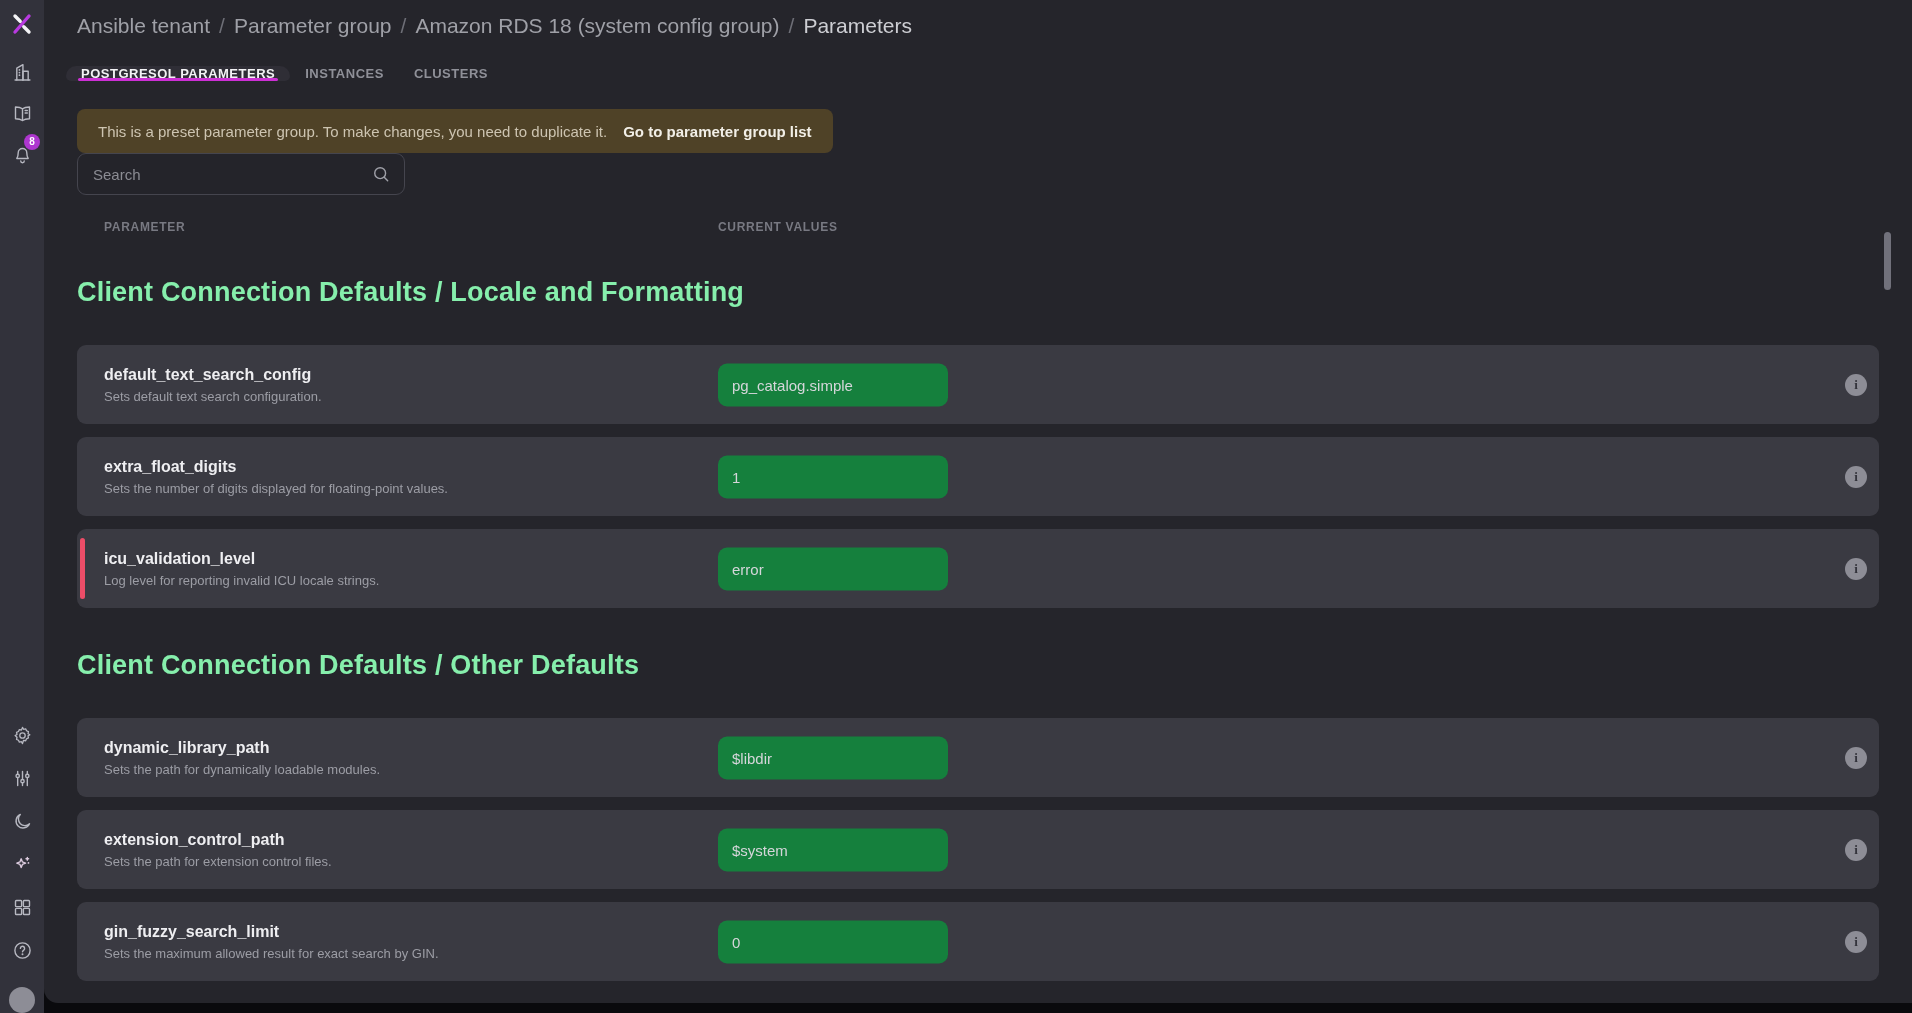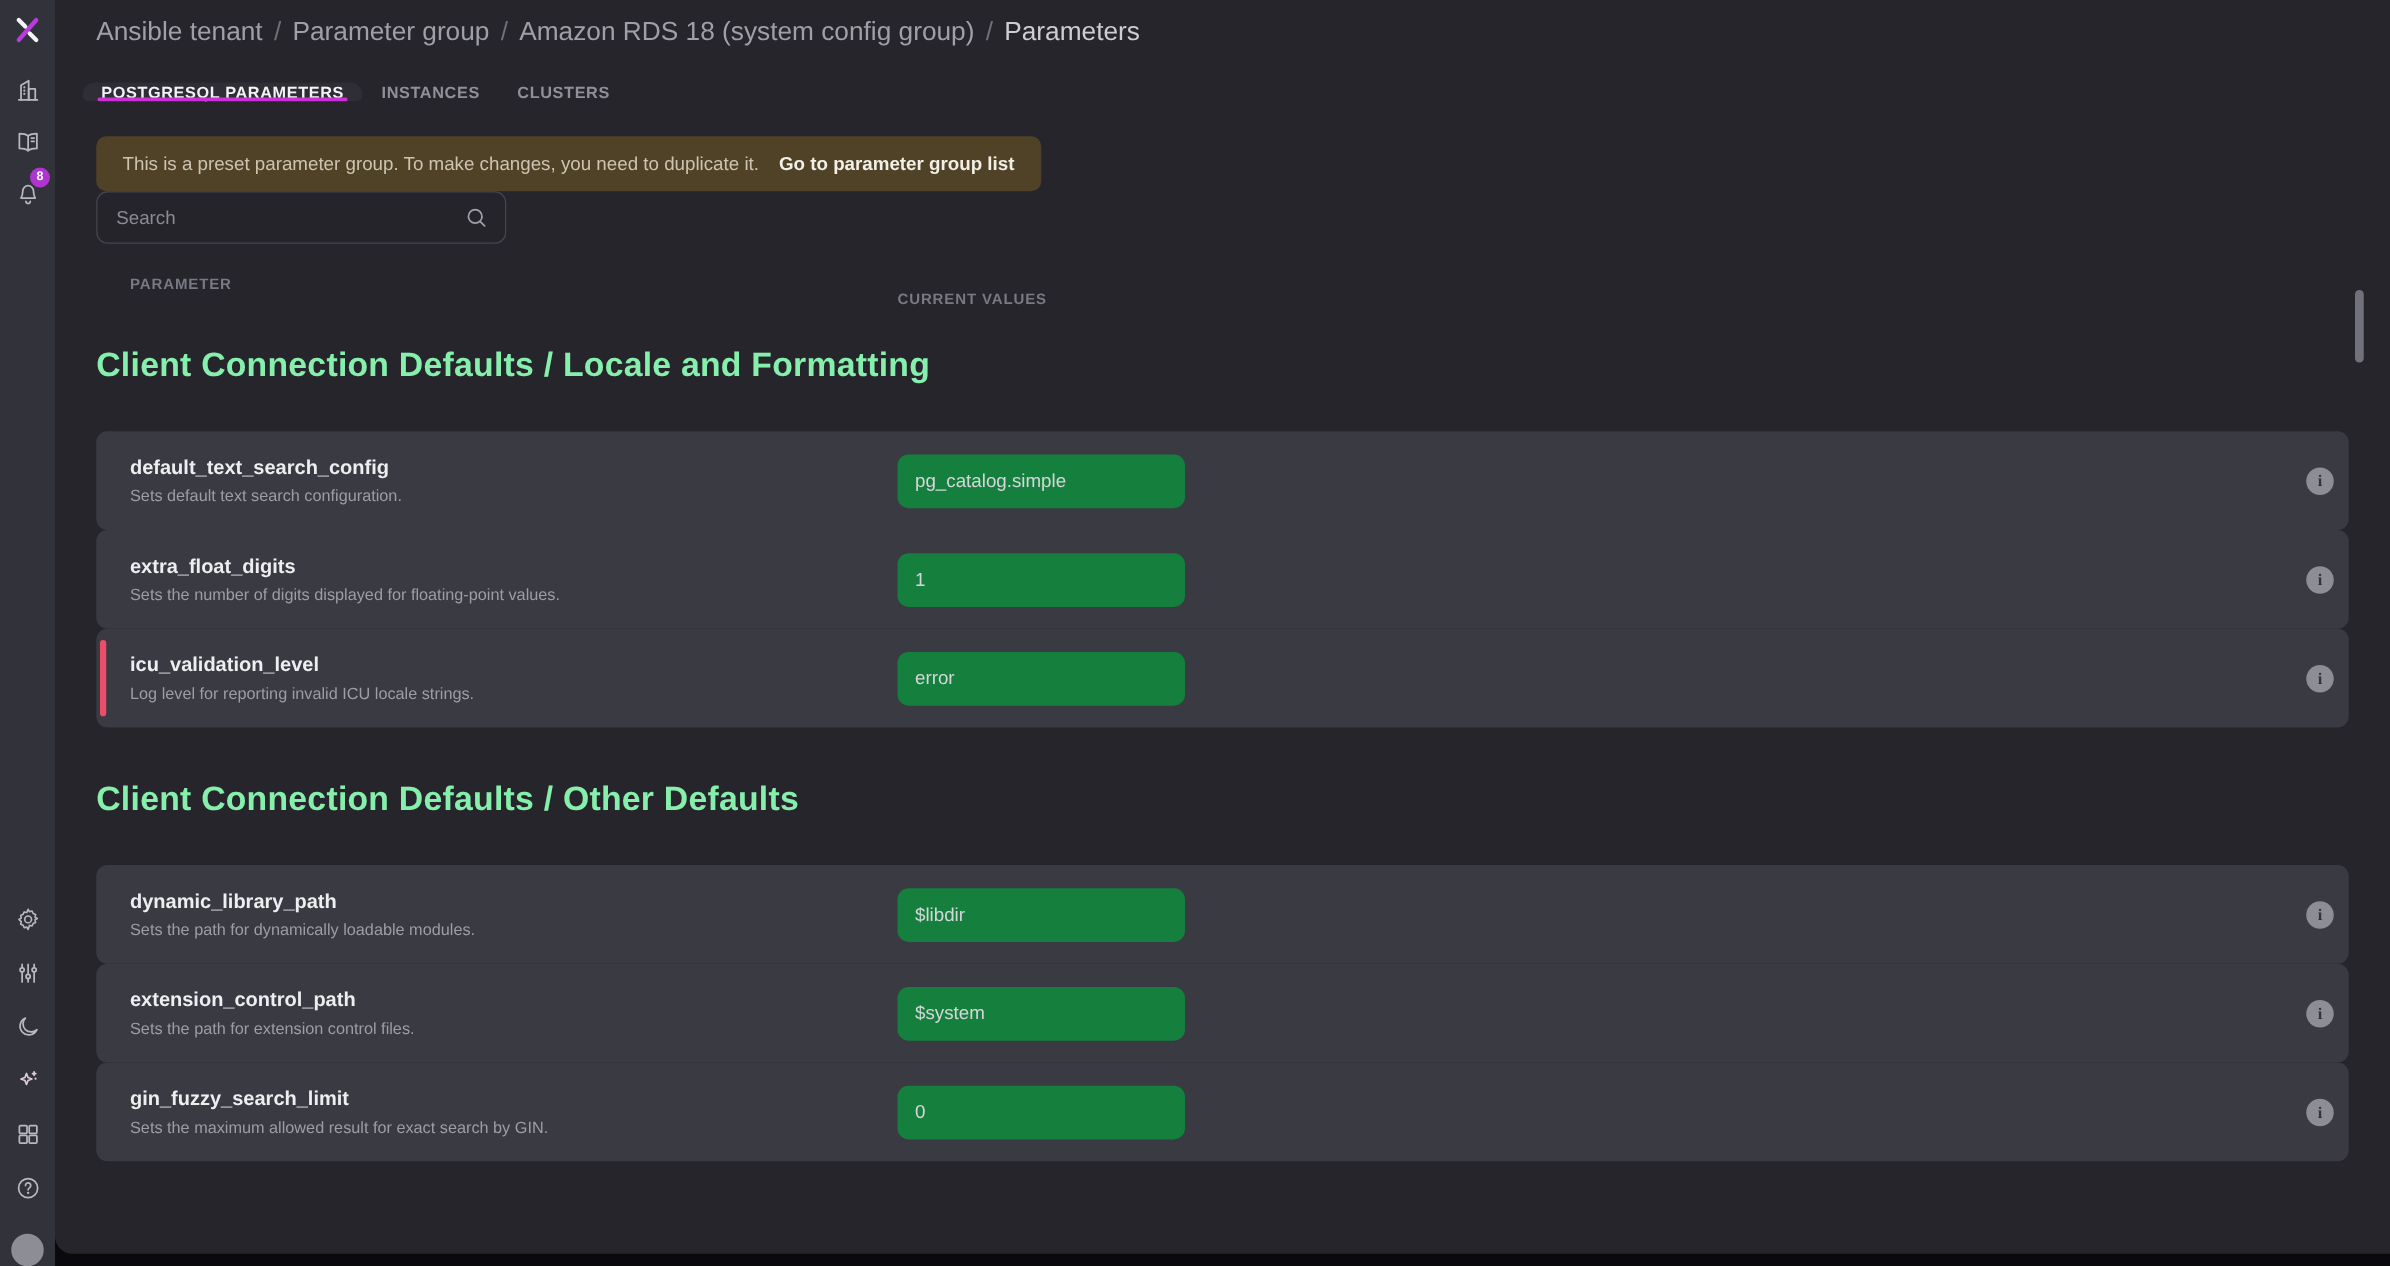--- a/index.html
+++ b/index.html
@@ -86,27 +86,27 @@
     font-family:"Liberation Sans", sans-serif;
   }
   .search input::placeholder { color:#8b8c93; }
   .search svg { width:20px; height:20px; color:#9fa0a8; margin-right:13px; flex:0 0 auto; }
 
   .thead { position:relative; margin-top:25px; height:15px; }
   .thead span {
     font-size:12px; font-weight:700; letter-spacing:.7px; color:#787982;
   }
   .th-param { position:absolute; left:60px; top:0; }
-  .th-values { position:absolute; left:674px; top:12px; }
+  .th-values { position:absolute; left:674px; top:0; }
 
   .section-title {
     margin:42px 0 0 33px; font-size:27px; font-weight:700; color:#86efac;
     letter-spacing:.2px;
   }
-  .rows { margin:37px 0 0 33px; width:1802px; display:flex; flex-direction:column; gap:0; }
+  .rows { margin:37px 0 0 33px; width:1802px; display:flex; flex-direction:column; gap:13px; }
 
   .row {
     position:relative; height:79px; background:#3a3a42; border-radius:9px;
     display:flex; align-items:center; padding-left:27px;
   }
   .row .accent { display:none; }
   .row.accented .accent {
     display:block; position:absolute; left:3px; top:9px; bottom:9px; width:5px;
     background:#ec4d68; border-radius:3px;
   }

